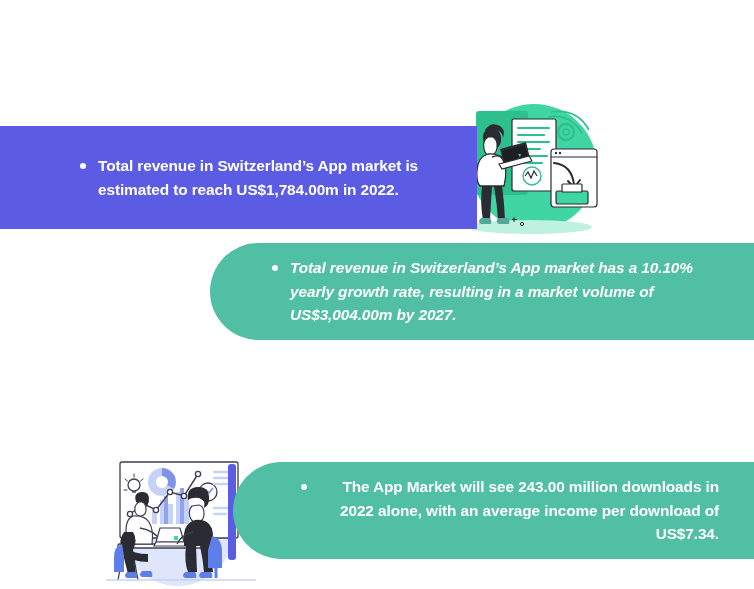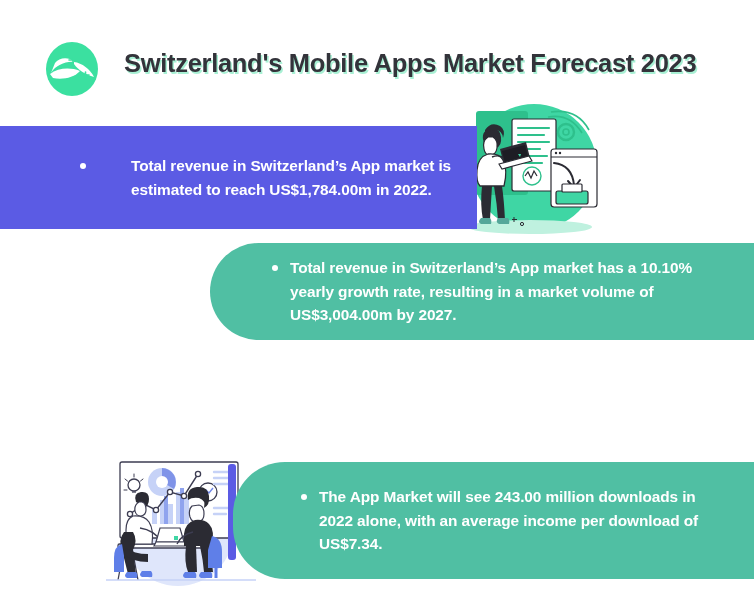--- a/index.html
+++ b/index.html
@@ -83,60 +83,61 @@
   
   .band1 {
     left: 0;
     top: 126px;
     width: 477px;
     height: 103px;
     background: #5B5BE4;
     padding-left: 80px;
     padding-right: 10px;
   }
-  .band1 .btext { width: 330px; margin-left: 33px; }
+  .band1 .btext { width: 330px; }
 
   
   .band2 {
     left: 210px;
     top: 243px;
     width: 544px;
     height: 97px;
     background: #50BFA3;
     border-top-left-radius: 52px;
     border-bottom-left-radius: 52px;
     padding-left: 62px;
     padding-right: 10px;
   }
-  .band2 .btext { width: 420px; }
+  .band2 .btext { width: 420px; font-style: italic; }
 
   
   .band3 {
     left: 0;
     top: 355px;
     width: 545px;
     height: 99px;
     background: #5B5BE4;
     border-top-right-radius: 52px;
     border-bottom-right-radius: 52px;
     padding-left: 48px;
     padding-right: 20px;
   }
   .band3 .btext { width: 400px; }
 
   
   .band4 {
     left: 233px;
     top: 462px;
     width: 521px;
-    height: 117px;
+    height: 97px;
     background: #50BFA3;
     border-top-left-radius: 52px;
     border-bottom-left-radius: 52px;
     padding-left: 68px;
+    text-align: right;
   }
   .band4 .btext { width: 400px; }
 
   
   .band4-sliver {
     position: absolute;
     left: 228px;
     top: 464px;
     width: 8px;
     height: 96px;
@@ -161,39 +162,20 @@
     width: 162px;
     height: 137px;
   }
   .illus svg { display: block; width: 100%; height: 100%; }
 </style>
 </head>
 <body>
 
 <div class="canvas">
 
-  <div class="header">
-
-    <div class="logo">
-      <svg viewBox="0 0 56 58" width="56" height="58" aria-hidden="true">
-        <ellipse cx="28" cy="29" rx="26" ry="27" fill="#3BE0A0"></ellipse>
-        <path d="M7 33 C12 25 22 21 30 22 C24 16 15 18 11 23 Z" fill="#ffffff"></path>
-        <path d="M6 34 C14 28 26 27 36 31 C30 38 18 40 9 38 Z" fill="#ffffff"></path>
-        <path d="M30 22 C38 23 46 29 50 37 C42 35 34 30 30 24 Z" fill="#ffffff"></path>
-        <g stroke="#3BE0A0" stroke-width="1.6" stroke-linecap="round">
-          <line x1="25" y1="20" x2="32" y2="20"></line>
-          <line x1="29" y1="17" x2="29" y2="24"></line>
-          <line x1="38" y1="35" x2="45" y2="35"></line>
-          <line x1="41.5" y1="32" x2="41.5" y2="39"></line>
-        </g>
-      </svg>
-    </div>
-
-    <div class="title">Switzerland's Mobile Apps Market Forecast 2023</div>
-  </div>
 
   <div class="illus illus-top">
     <svg viewBox="0 0 152 148" aria-hidden="true">
 
       <circle cx="82" cy="70" r="63" fill="#3FD6A4"></circle>
 
       <ellipse cx="78" cy="130" rx="62" ry="7" fill="#bff1df"></ellipse>
 
       <rect x="24" y="14" width="52" height="84" rx="3" fill="#2EC08C"></rect>
 

